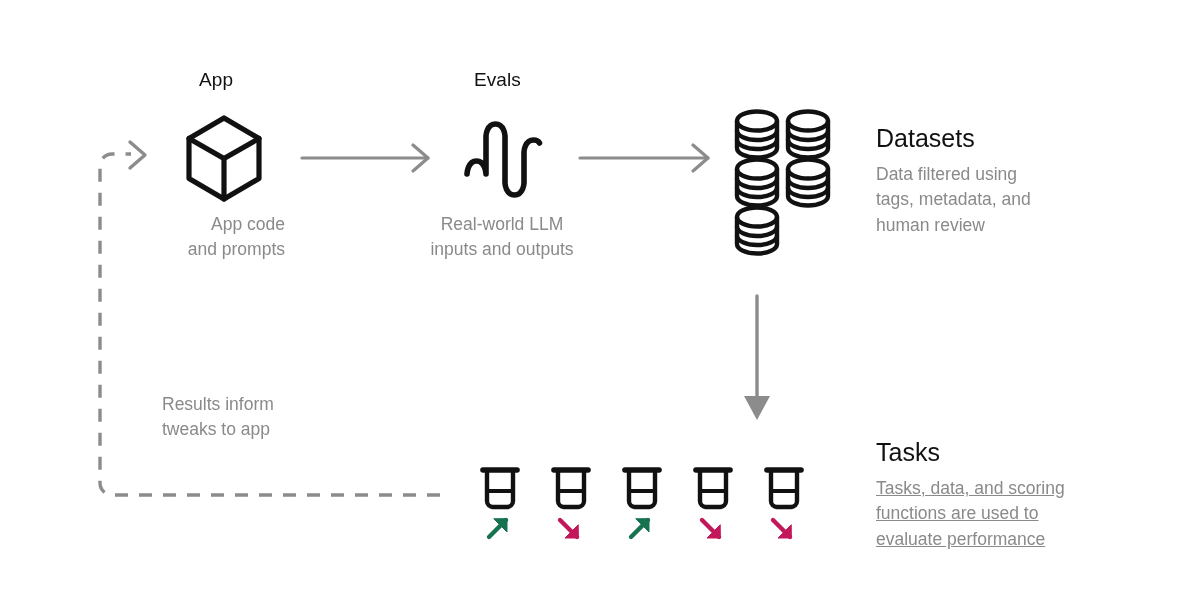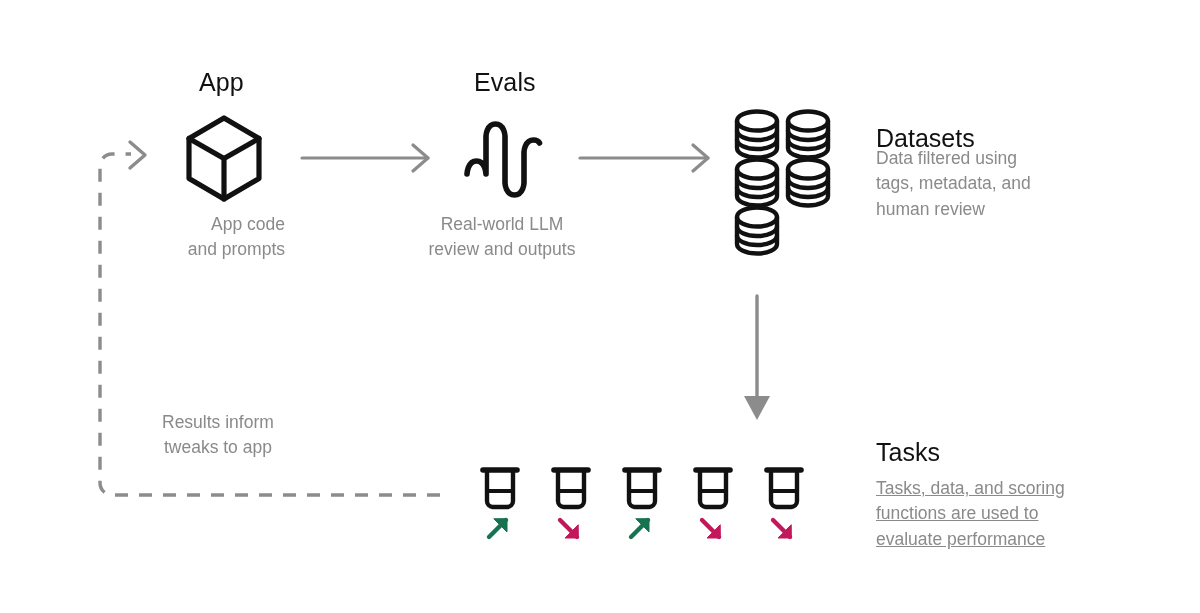--- a/index.html
+++ b/index.html
@@ -15,21 +15,21 @@
     overflow: hidden;
   }
   #canvas {
     position: absolute;
     inset: 0;
     width: 1200px;
     height: 613px;
   }
   .node-title {
     position: absolute;
-    font-size: 25px;
+    font-size: 19px;
     font-weight: 400;
     color: #111111;
     letter-spacing: 0.1px;
     white-space: nowrap;
     line-height: 1;
   }
   .node-caption {
     position: absolute;
     font-size: 17.5px;
     font-weight: 400;
@@ -60,24 +60,24 @@
     font-weight: 400;
     color: #8a8a8a;
     line-height: 1.45;
     white-space: pre-line;
   }
   .title-app    { left: 199px; top: 70px; }
   .title-logs   { left: 474px; top: 70px; }
   .cap-app      { left: 163px; top: 212px; text-align: right; width: 122px; }
   .cap-logs     { left: 410px; top: 212px; text-align: center; width: 184px; }
   .title-ds     { left: 876px; top: 126px; }
-  .cap-ds       { left: 876px; top: 146px; }
+  .cap-ds       { left: 876px; top: 162px; }
   .title-ev     { left: 876px; top: 440px; }
   .cap-ev       { left: 876px; top: 476px; text-decoration: underline; }
-  .cap-loop     { left: 162px; top: 410px; text-align: center; }
+  .cap-loop     { left: 162px; top: 392px; }
 </style>
 </head>
 <body>
 
 <svg id="canvas" viewBox="0 0 1200 613" xmlns="http://www.w3.org/2000/svg">
 
   <g fill="none" stroke="#111111" stroke-width="5.2" stroke-linejoin="round" stroke-linecap="round">
     <path d="M224 118 L259 138.5 L259 178.5 L224 199 L189 178.5 L189 138.5 Z"></path>
     <path d="M189 138.5 L224 158.5 L259 138.5"></path>
     <path d="M224 158.5 L224 199"></path>
@@ -218,21 +218,21 @@
     <polyline points="130,142 145,155 130,168" stroke-linecap="round" stroke-dasharray="none"></polyline>
   </g>
 </svg>
 
 <div class="node-title title-app">App</div>
 <div class="node-caption cap-app">App code
 and prompts</div>
 
 <div class="node-title title-logs">Evals</div>
 <div class="node-caption cap-logs">Real-world LLM
-review and outputs</div>
+inputs and outputs</div>
 
 <div class="side-title title-ds">Datasets</div>
 <div class="side-caption cap-ds">Data filtered using
 tags, metadata, and
 human review</div>
 
 <div class="side-title title-ev">Tasks</div>
 <div class="side-caption cap-ev">Tasks, data, and scoring
 functions are used to
 evaluate performance</div>

